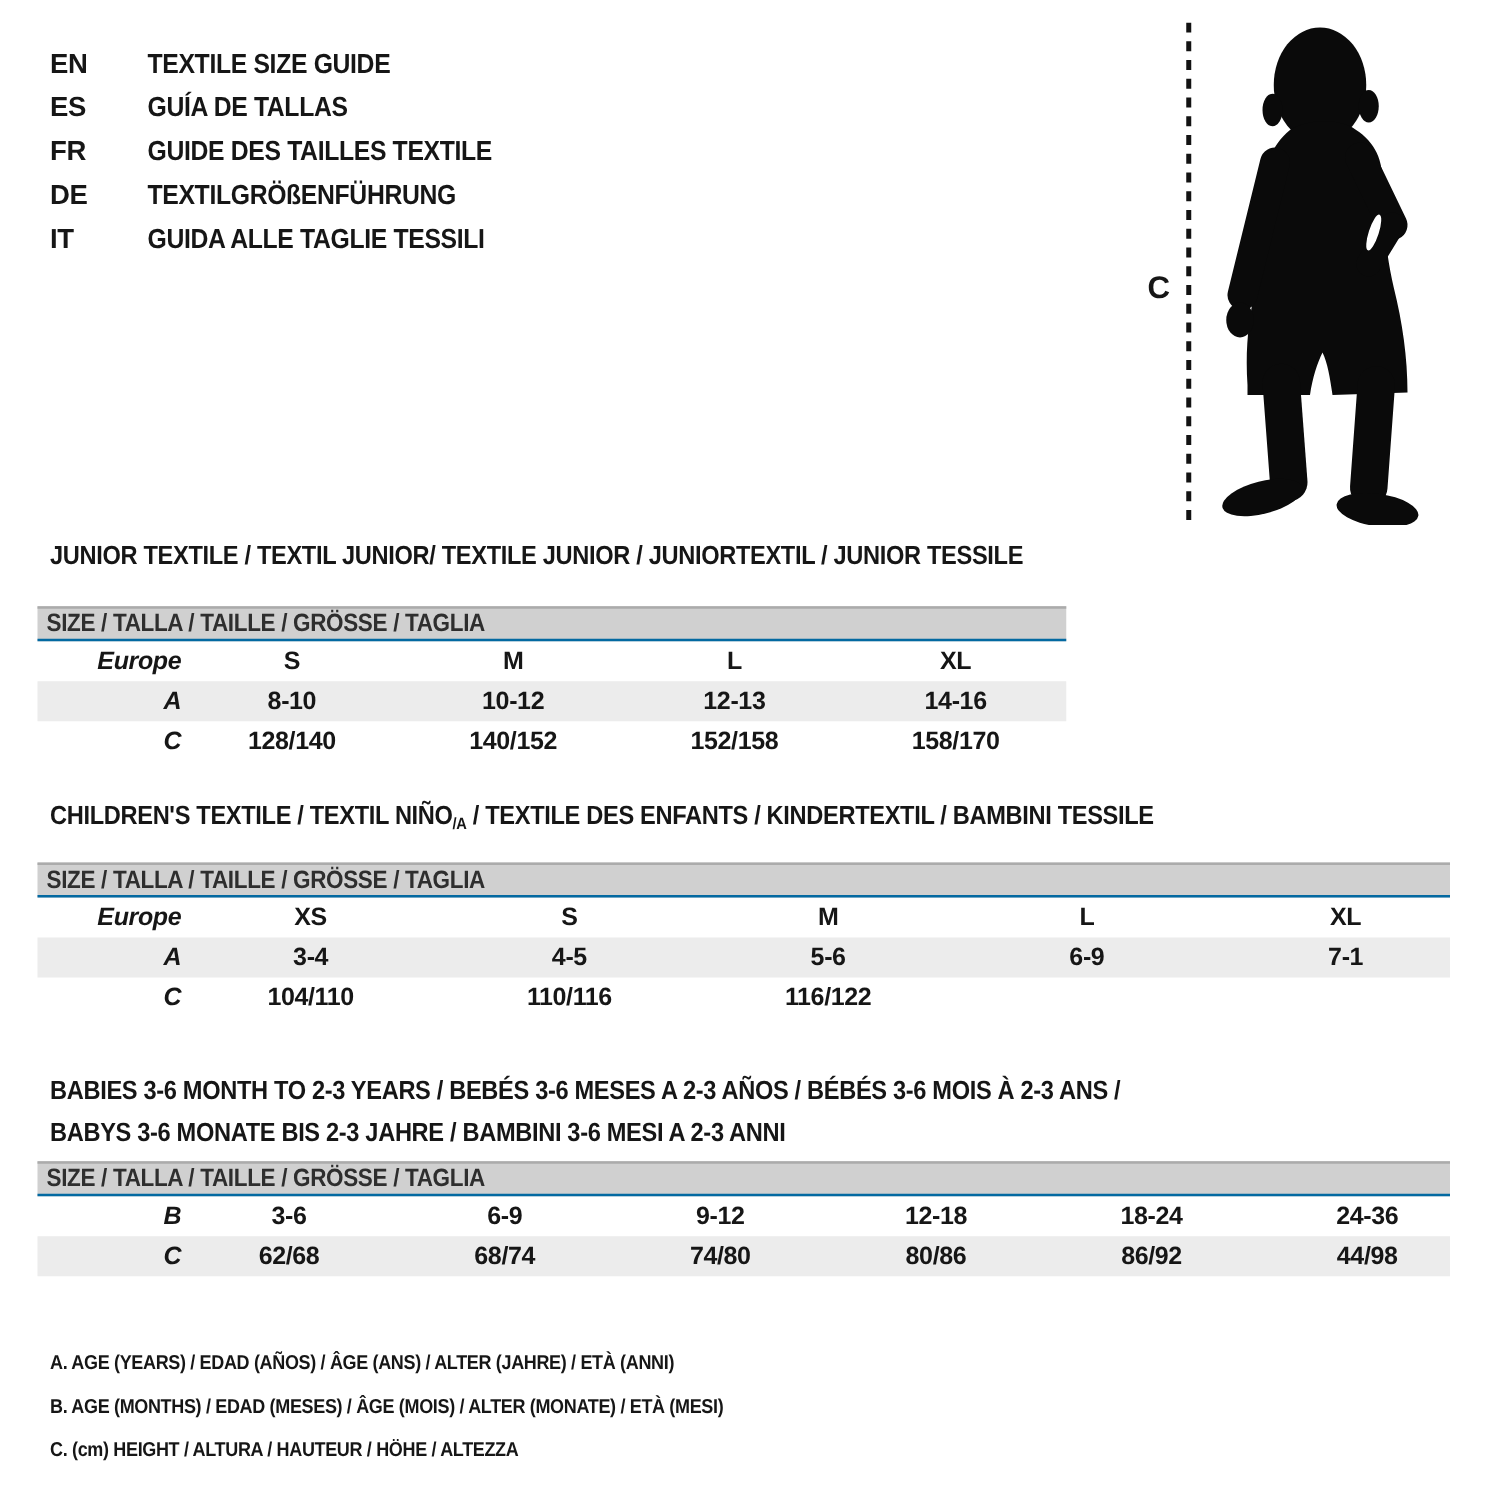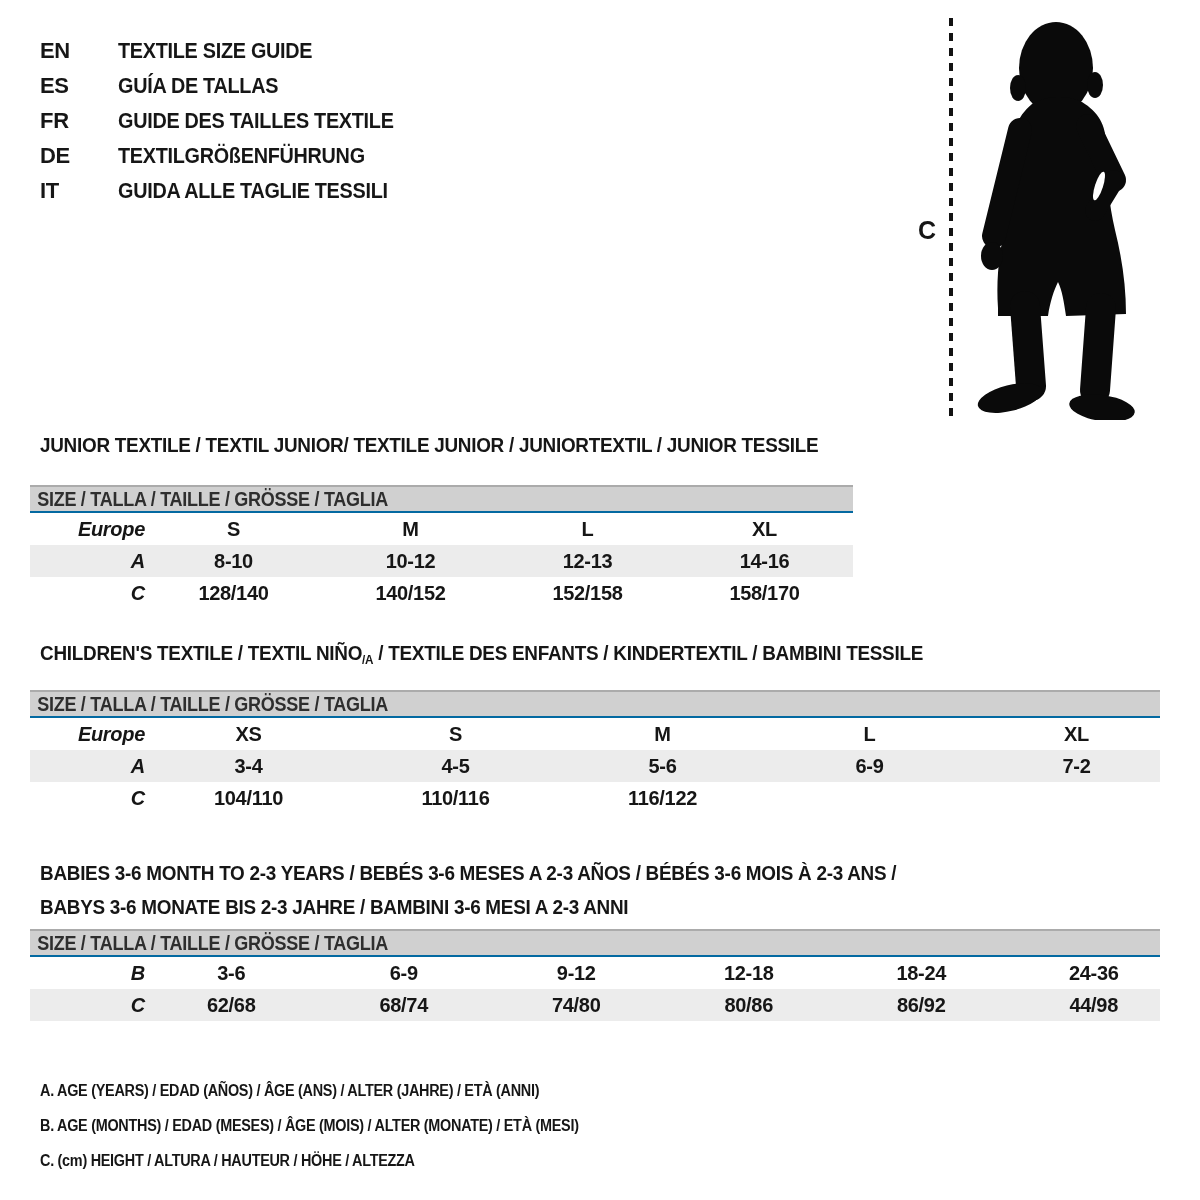--- a/index.html
+++ b/index.html
@@ -133,21 +133,21 @@
       <div class="cell">M</div>
       <div class="cell">L</div>
       <div class="cell">XL</div>
     </div>
     <div class="trow alt">
       <div class="cell rlabel">A</div>
       <div class="cell">3-4</div>
       <div class="cell">4-5</div>
       <div class="cell">5-6</div>
       <div class="cell">6-9</div>
-      <div class="cell">7-2</div>
+      <div class="cell">7-1</div>
     </div>
     <div class="trow">
       <div class="cell rlabel">C</div>
       <div class="cell">104/110</div>
       <div class="cell">110/116</div>
       <div class="cell">116/122</div>
     </div>
   </div>
 
   <div class="sec-heading" style="top:856px;line-height:34px;">

